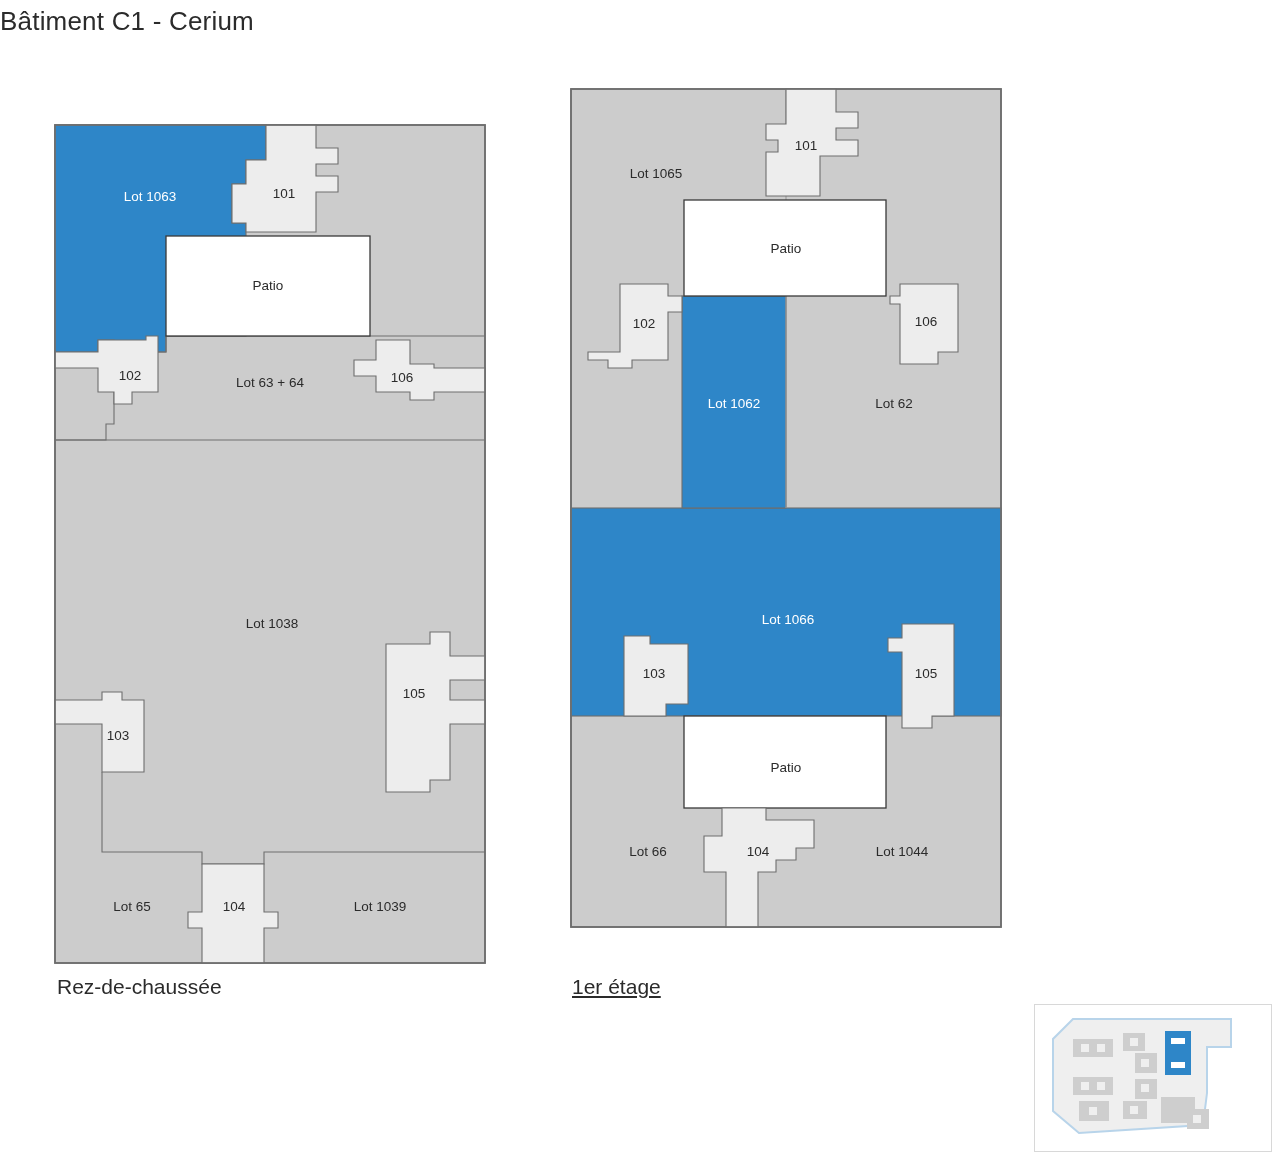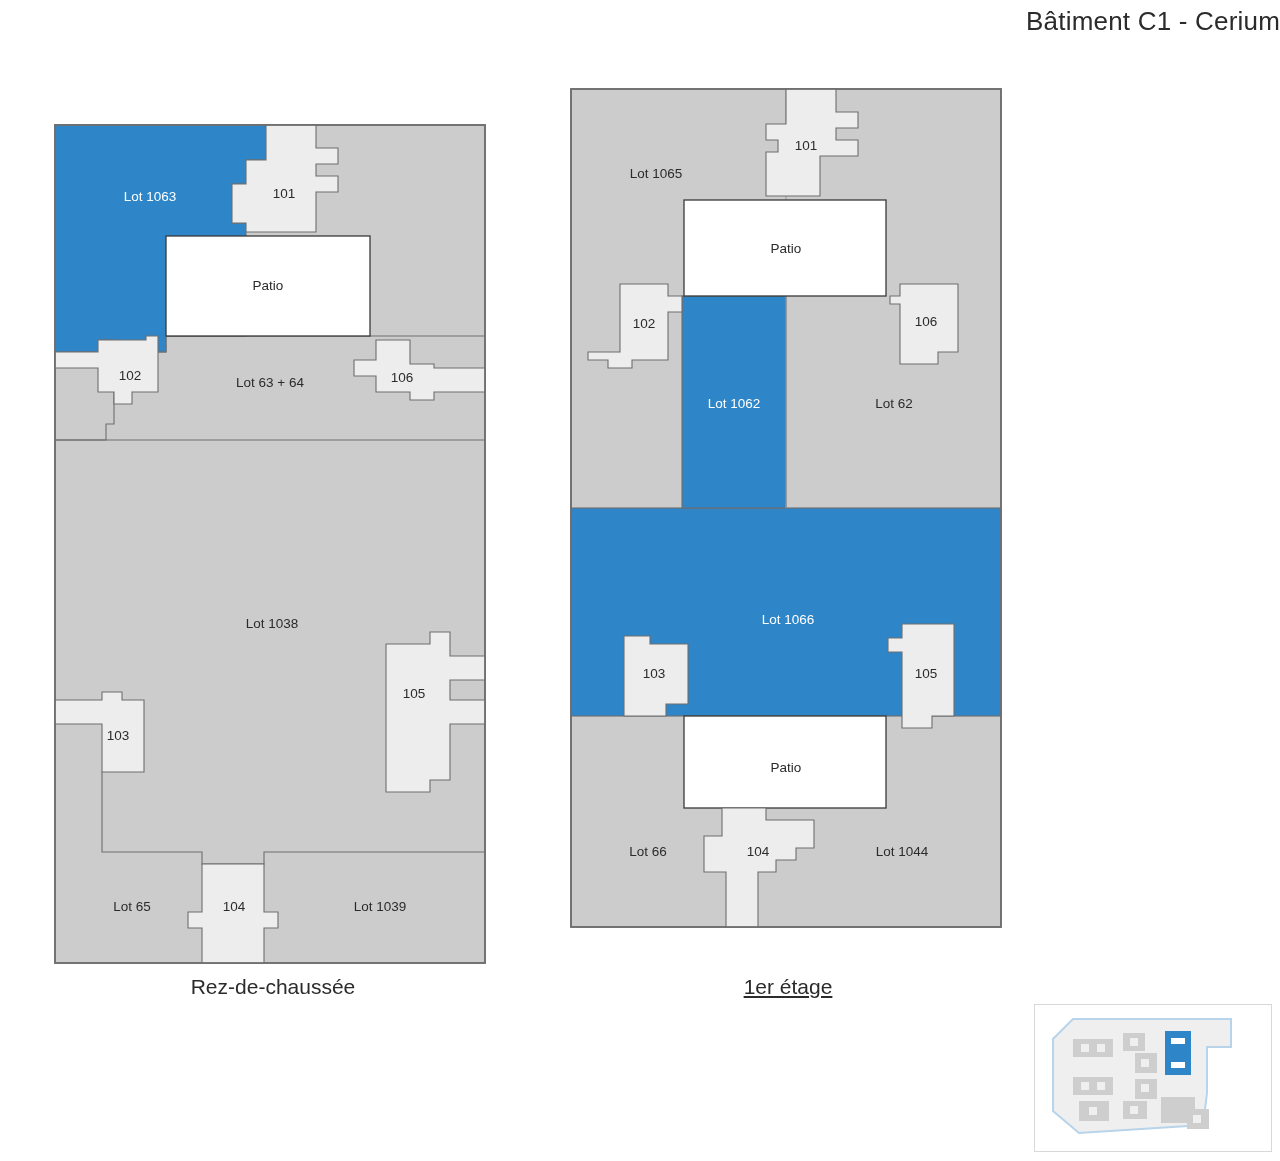--- a/index.html
+++ b/index.html
@@ -15,39 +15,38 @@
     font-family: "Liberation Sans", sans-serif;
     color: #2b2b2b;
     overflow: hidden;
   }
 
   #page-title {
     position: absolute;
     top: 6px;
     left: 0;
     width: 1280px;
-    text-align: right;
+    text-align: left;
     font-size: 26px;
     font-weight: 400;
     letter-spacing: 0.2px;
     color: #2b2b2b;
   }
 
   .plan-wrap {
     position: absolute;
   }
   #plan-ground  { left: 54px;  top: 80px; margin-top: 44px; }
   #plan-first   { left: 570px; top: 88px; }
 
   .plan-svg { display: block; }
 
   .plan-caption {
     position: absolute;
     width: 432px;
-    text-align: center;
     font-size: 21px;
     font-weight: 400;
     color: #2b2b2b;
   }
   #caption-ground { left: 57px;  top: 975px; }
   #caption-first  { left: 572px; top: 975px; text-decoration: underline; }
 
   #key-map {
     position: absolute;
     left: 1034px;

